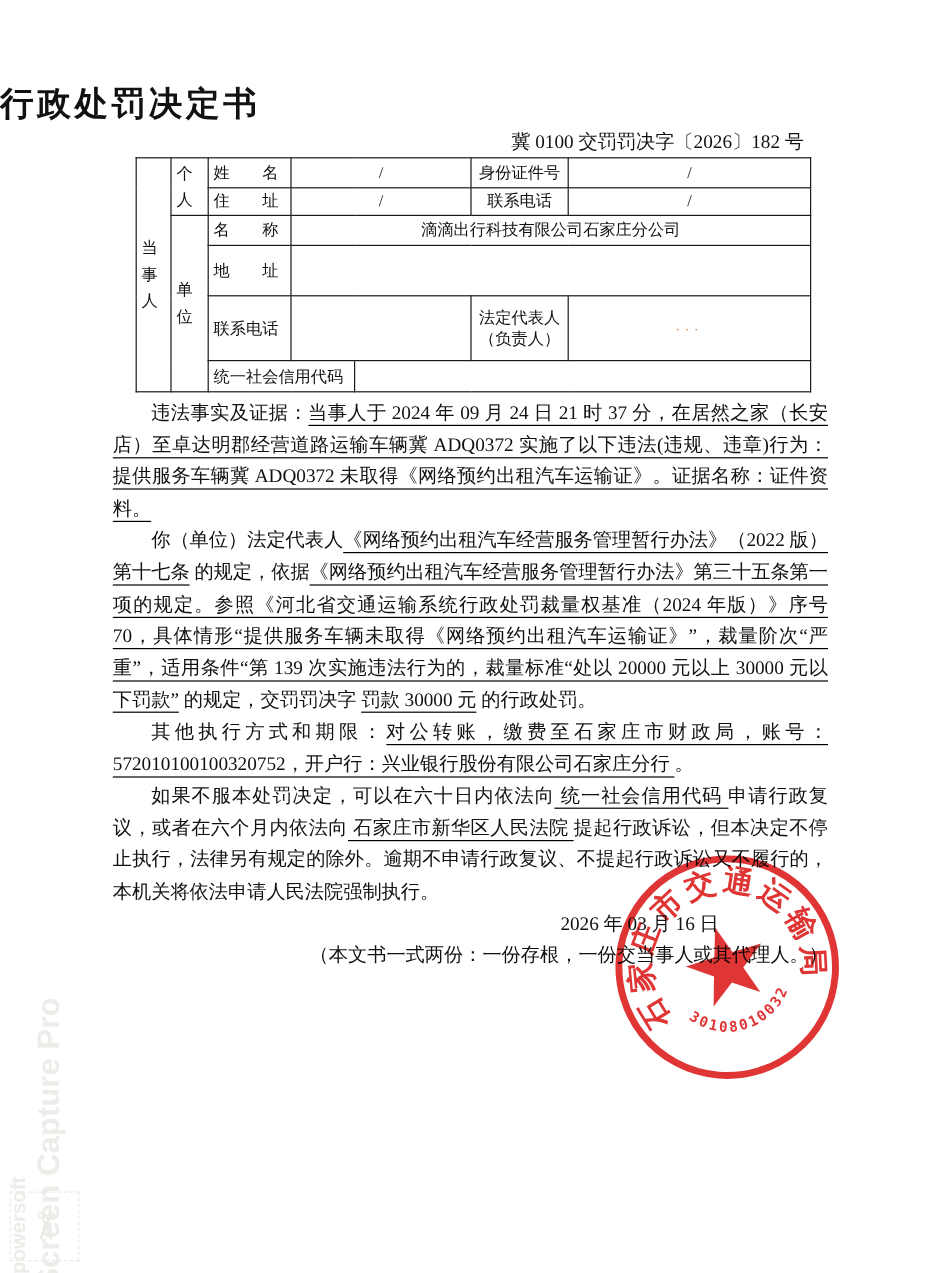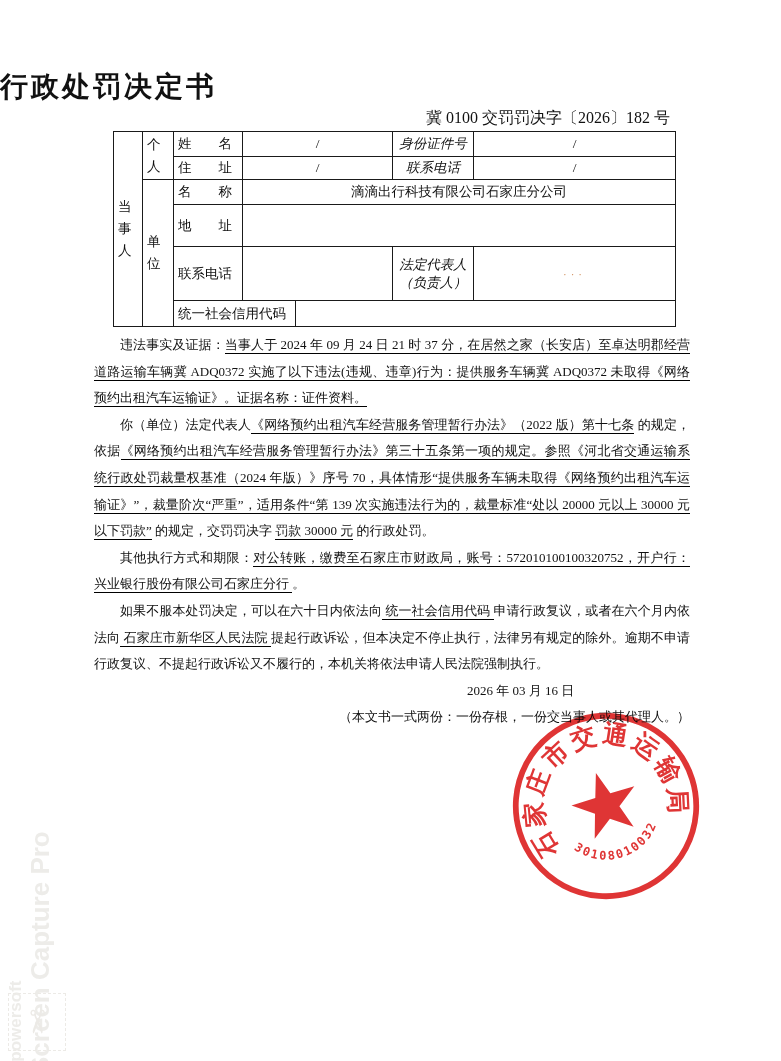--- a/index.html
+++ b/index.html
@@ -39,29 +39,29 @@
   
   table.party {
     position:absolute; top:131px; left:113px; width:562px;
     border-collapse:collapse; table-layout:fixed; font-size:13.5px;
   }
   table.party td {
     border:1px solid #1a1a1a; padding:1px 4px; overflow:hidden;
   }
   td.vlab { text-align:left; padding:0 2px; word-break:break-all; line-height:22px; }
   td.lab  { text-align:left; padding-left:7px; }
-  td.lab-c{ text-align:center; padding:1px 2px;font-style:italic; }
+  td.lab-c{ text-align:center; padding:1px 2px; }
   td.val  { text-align:center; }
   .prewrap { white-space:pre-line;margin-top:24px; }
   .redact { color:#cf8a55; font-size:11px; letter-spacing:4px; }
 
   
   .body-text {
     position:absolute; top:332px; left:94px; width:596px;
-    font-size:13px; line-height:26.6px; text-align:justify;
+    font-size:16px; line-height:26.6px; text-align:justify;
   }
   .body-text p.para { margin:0; text-indent:2em; }
   .body-text .u { border-bottom:1px solid #000; padding-bottom:1px; }
   .date-line { margin:0; margin-left:373px; text-indent:0; }
   .footer-line { margin:0; text-indent:0; text-align:right; }
 
   
   .seal {
     position:absolute; left:510px; top:710px; width:192px; height:192px;
     transform:rotate(-17deg); mix-blend-mode:multiply; opacity:0.92;

